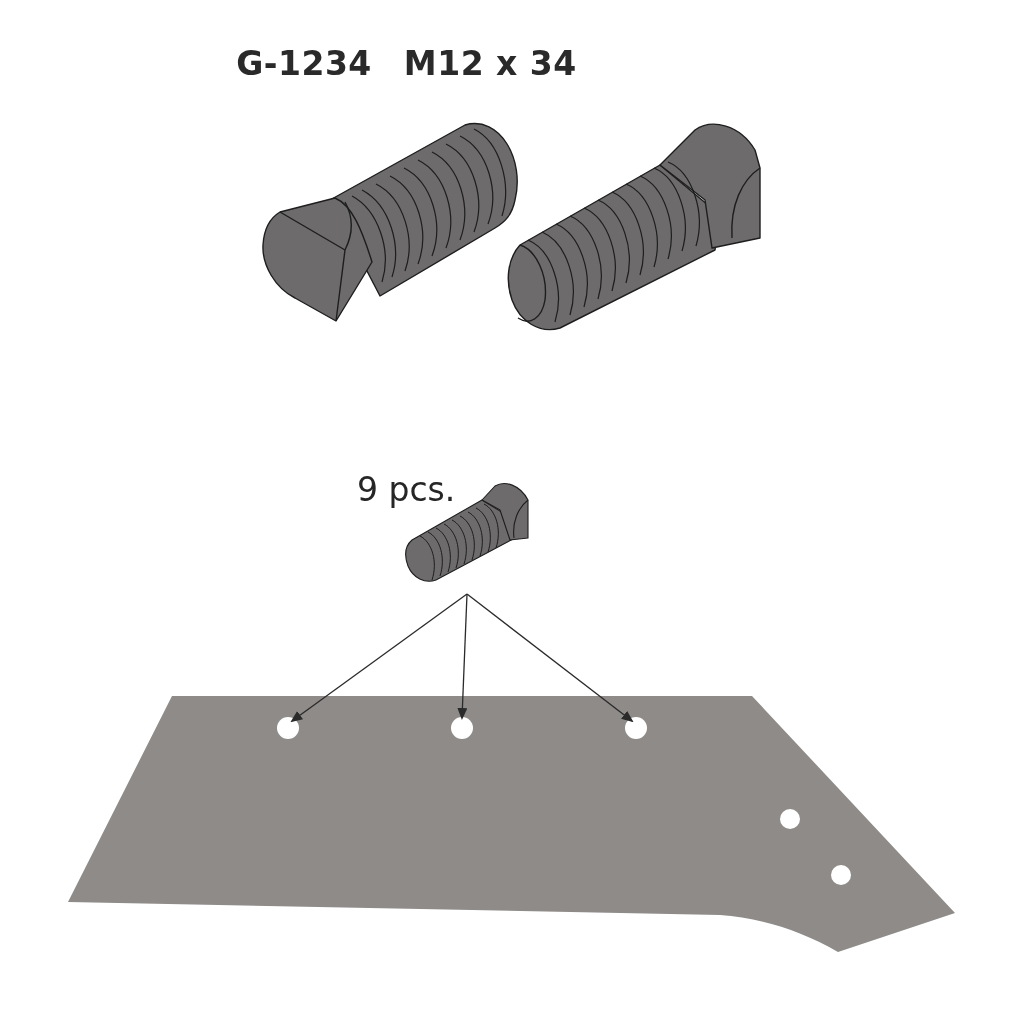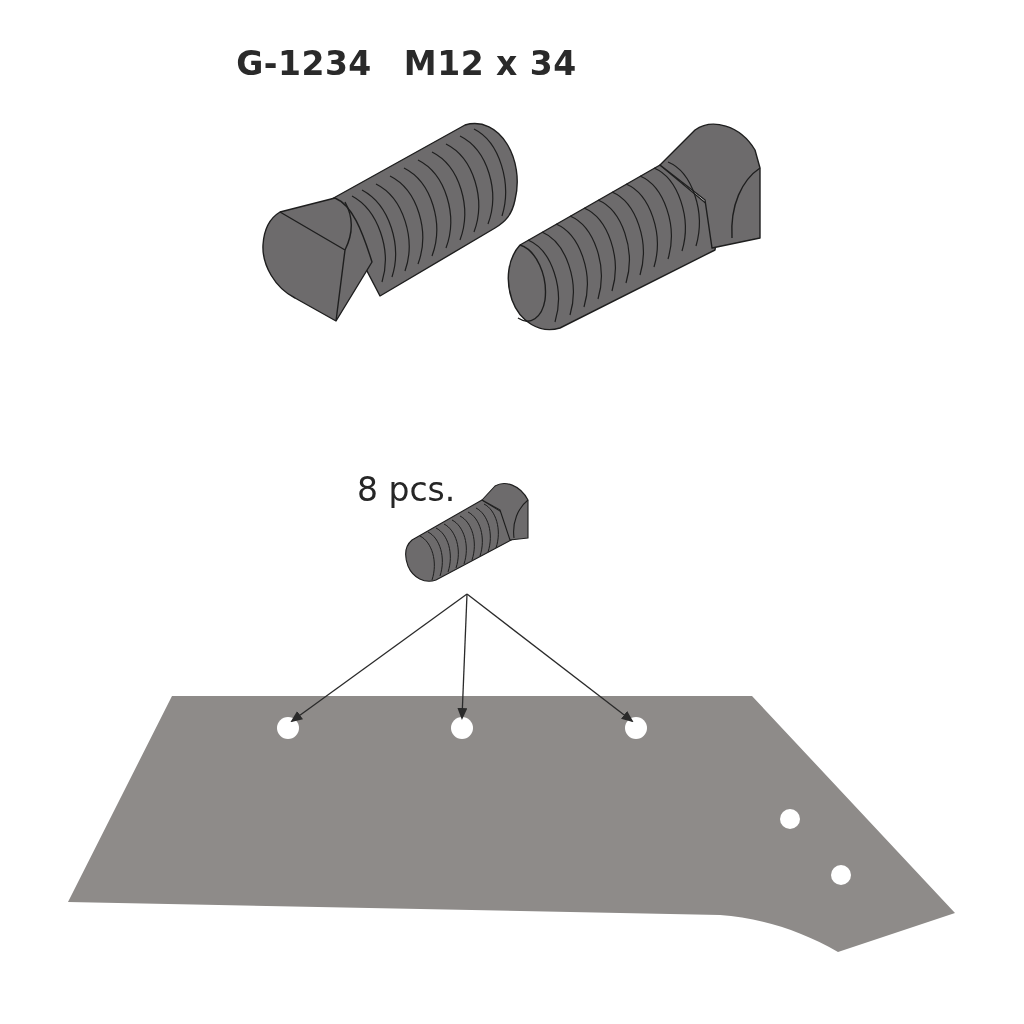--- a/index.html
+++ b/index.html
@@ -15,21 +15,21 @@
   }
   svg.canvas { position: absolute; left: 0; top: 0; }
 </style>
 </head>
 <body>
 
 <div class="title">
   <span>G-1234</span><span class="gap"></span><span>M12 x 34</span>
 </div>
 
-<div class="qty">8 pcs.</div>
+<div class="qty">9 pcs.</div>
 
 <svg class="canvas" width="1024" height="1024" viewBox="0 0 1024 1024">
   <defs>
     <marker id="arrowhead" markerWidth="12" markerHeight="12" refX="10" refY="5" orient="auto" markerUnits="userSpaceOnUse">
       <path d="M0,0 L12,5 L0,10 Z" fill="#2a2a2a"></path>
     </marker>
   </defs>
 
   <g stroke="#1e1e1e" stroke-width="1.4" fill="#6d6b6c" stroke-linejoin="round">
 

